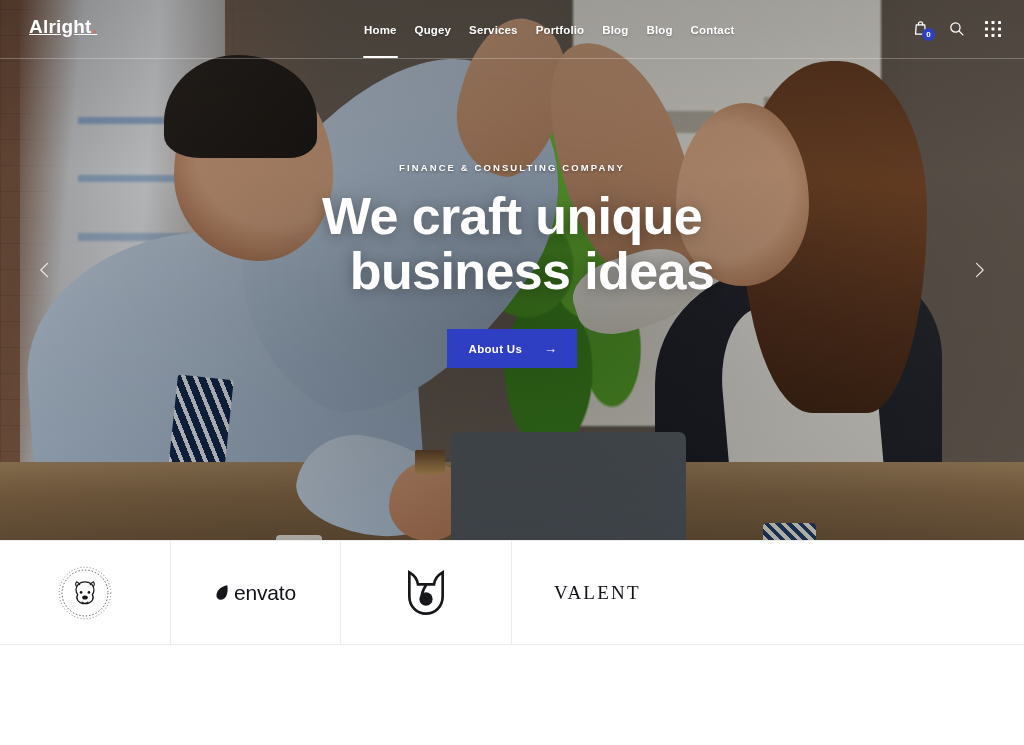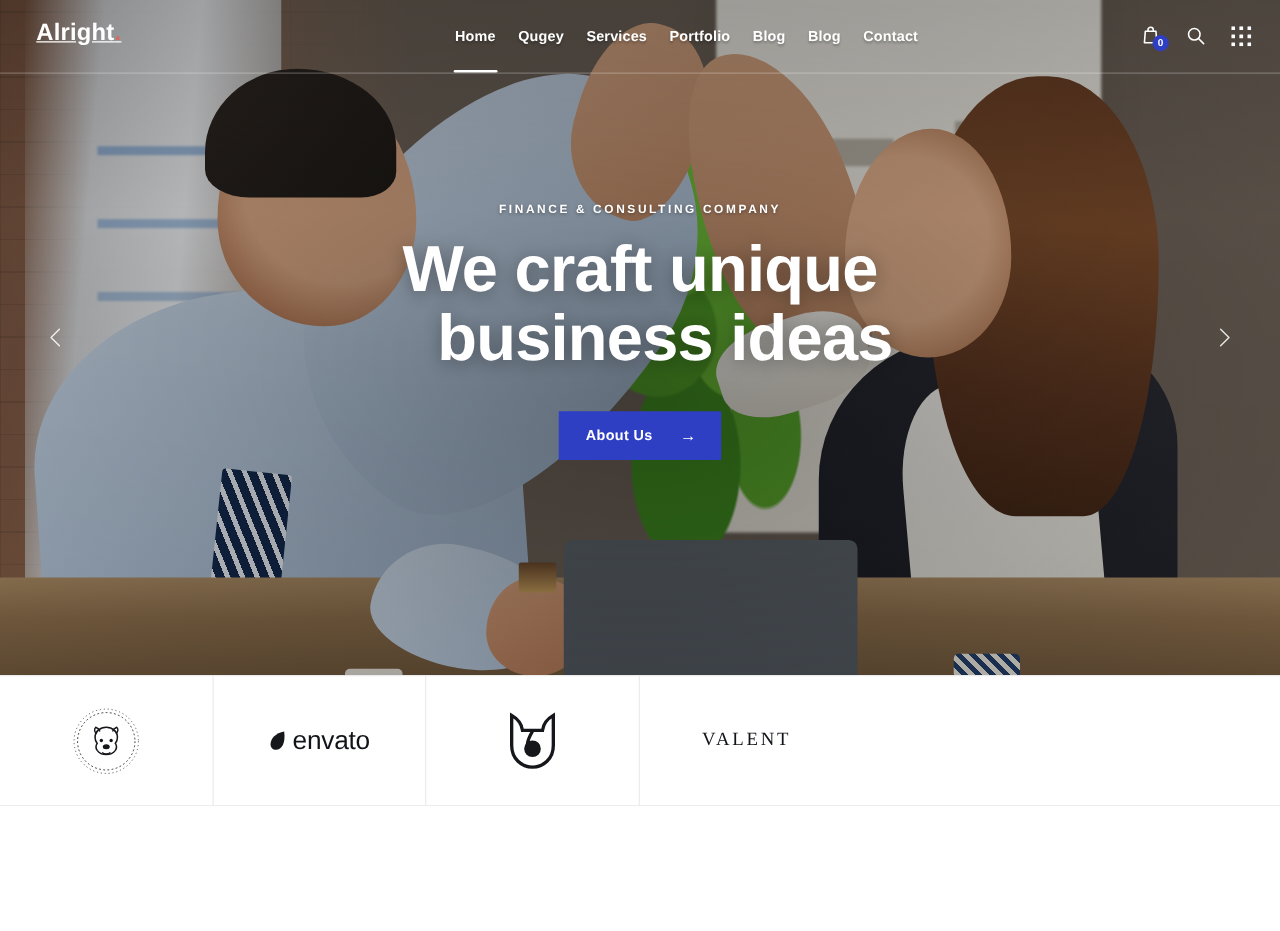--- a/index.html
+++ b/index.html
@@ -291,21 +291,21 @@
   .client-cell{
     display:flex; align-items:center; justify-content:center;
     border-right:1px solid #ececec;
   }
   .client-cell:last-child{ border-right:none; }
   .client-word{
     font-size:21px; color:#111318; letter-spacing:-.2px;
     display:flex; align-items:center; gap:4px;
   }
   .client-word.serif{ font-family:"Liberation Serif", serif; font-size:23px; }
-  .client-word.wide{ font-family:"Liberation Serif", serif; font-size:15px; letter-spacing:2.2px; }
+  .client-word.wide{ font-family:"Liberation Serif", serif; font-size:19px; letter-spacing:2.2px; }
   .client-word.round{ font-weight:bold; letter-spacing:-.8px; }
 
   
   .what-we-do{
     position:absolute; left:0; top:645px; width:1024px; height:100px;
     background:#ffffff;
   }
 </style>
 </head>
 <body>

